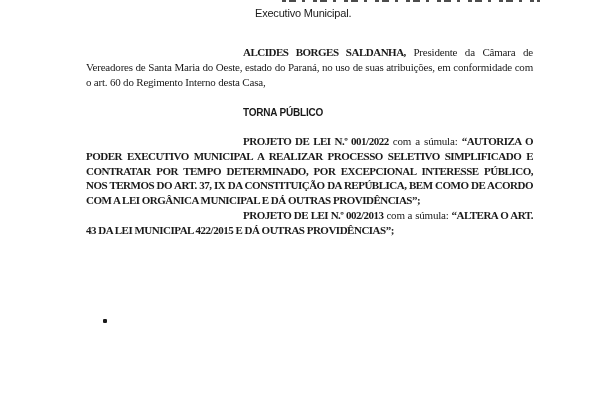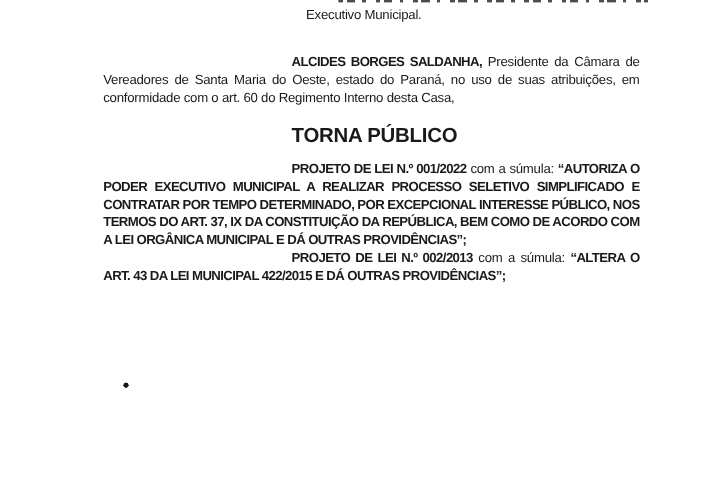--- a/index.html
+++ b/index.html
@@ -35,33 +35,34 @@
     position: absolute;
     left: 255px;
     top: 6px;
     white-space: nowrap;
   }
   .para {
     position: absolute;
     left: 86px;
     width: 447px;
     text-align: justify;
+    font-family: Liberation Serif, serif;
   }
   .para p {
     margin: 0;
     text-indent: 157px;
     line-height: 14.8px;
   }
   .opening { top: 45px; }
   .doc-heading {
     position: absolute;
     left: 243px;
     top: 105px;
     font-weight: 700;
-    font-size: 17px;
+    font-size: 10px;
     white-space: nowrap;
   }
   .flow { top: 134px; }
   .b { font-weight: 700; letter-spacing: -0.5px; }
   .details {
     position: absolute;
     left: 86px;
     top: 313px;
     margin: 0;
     padding: 0;

